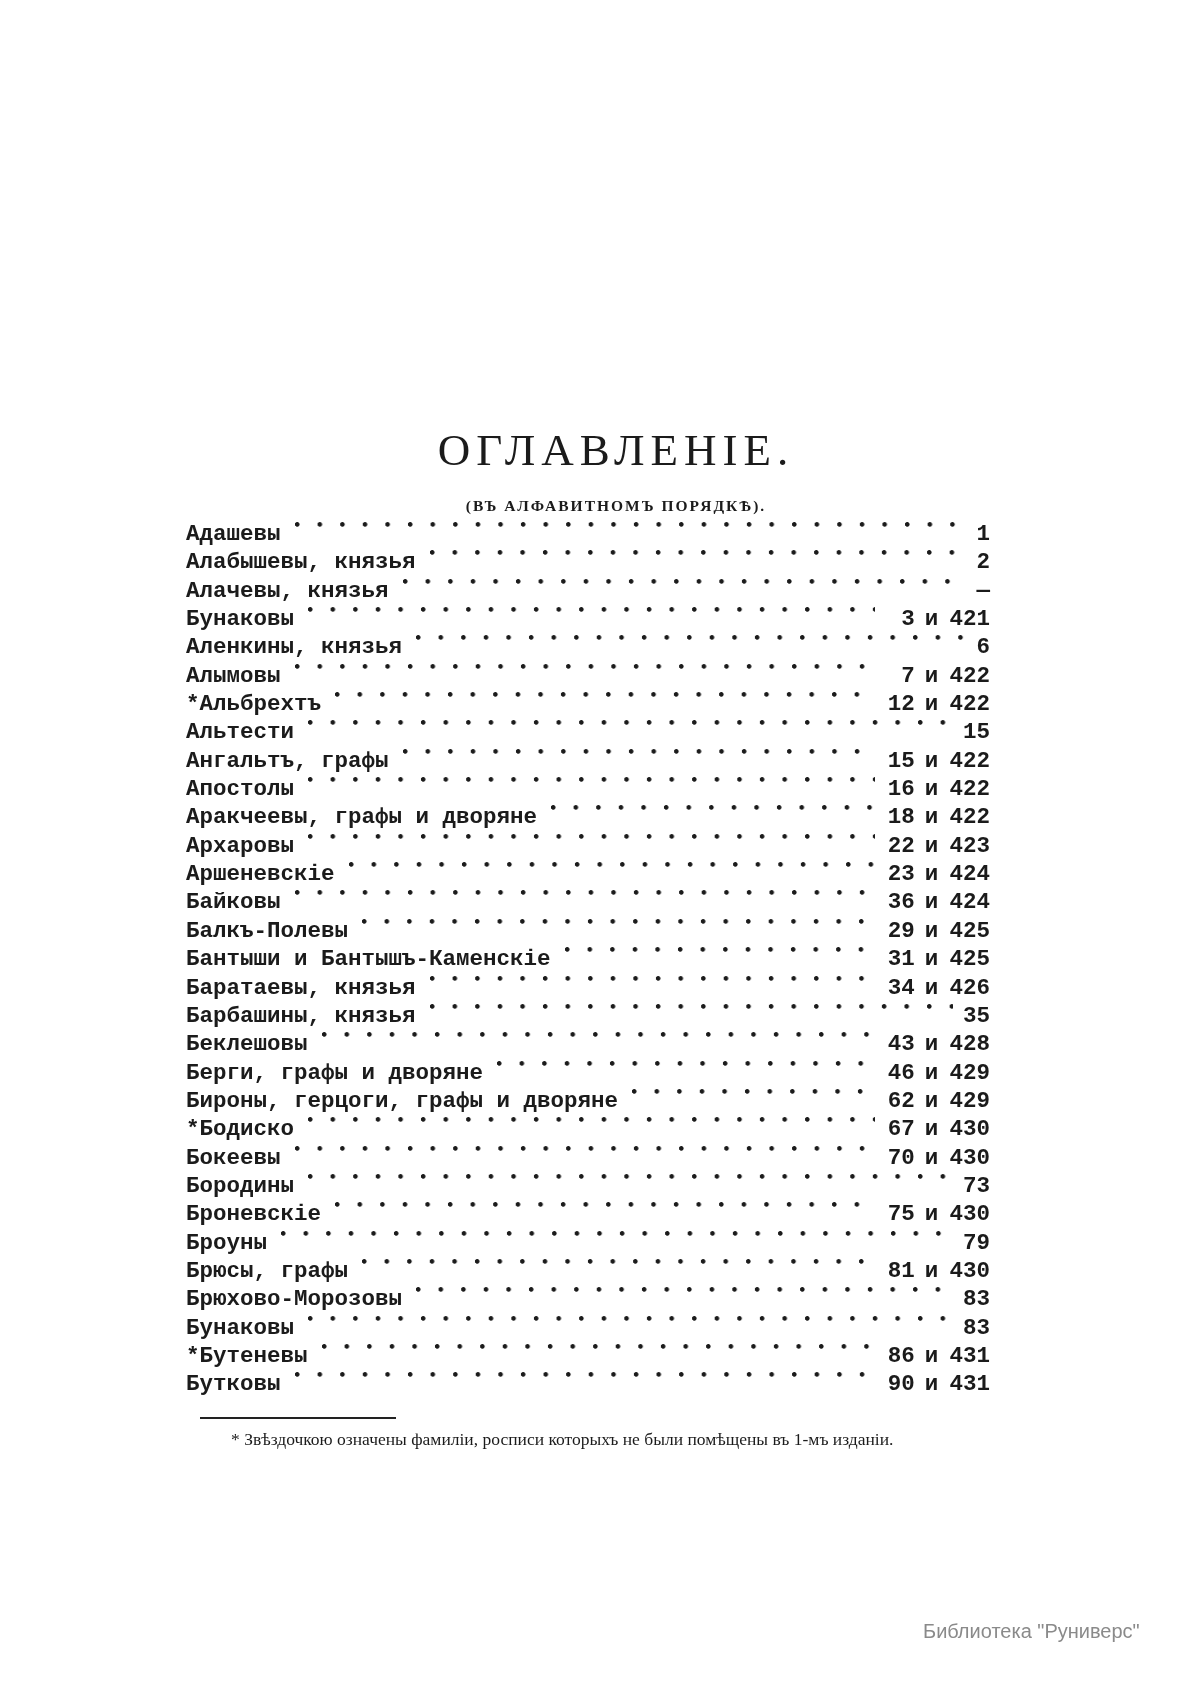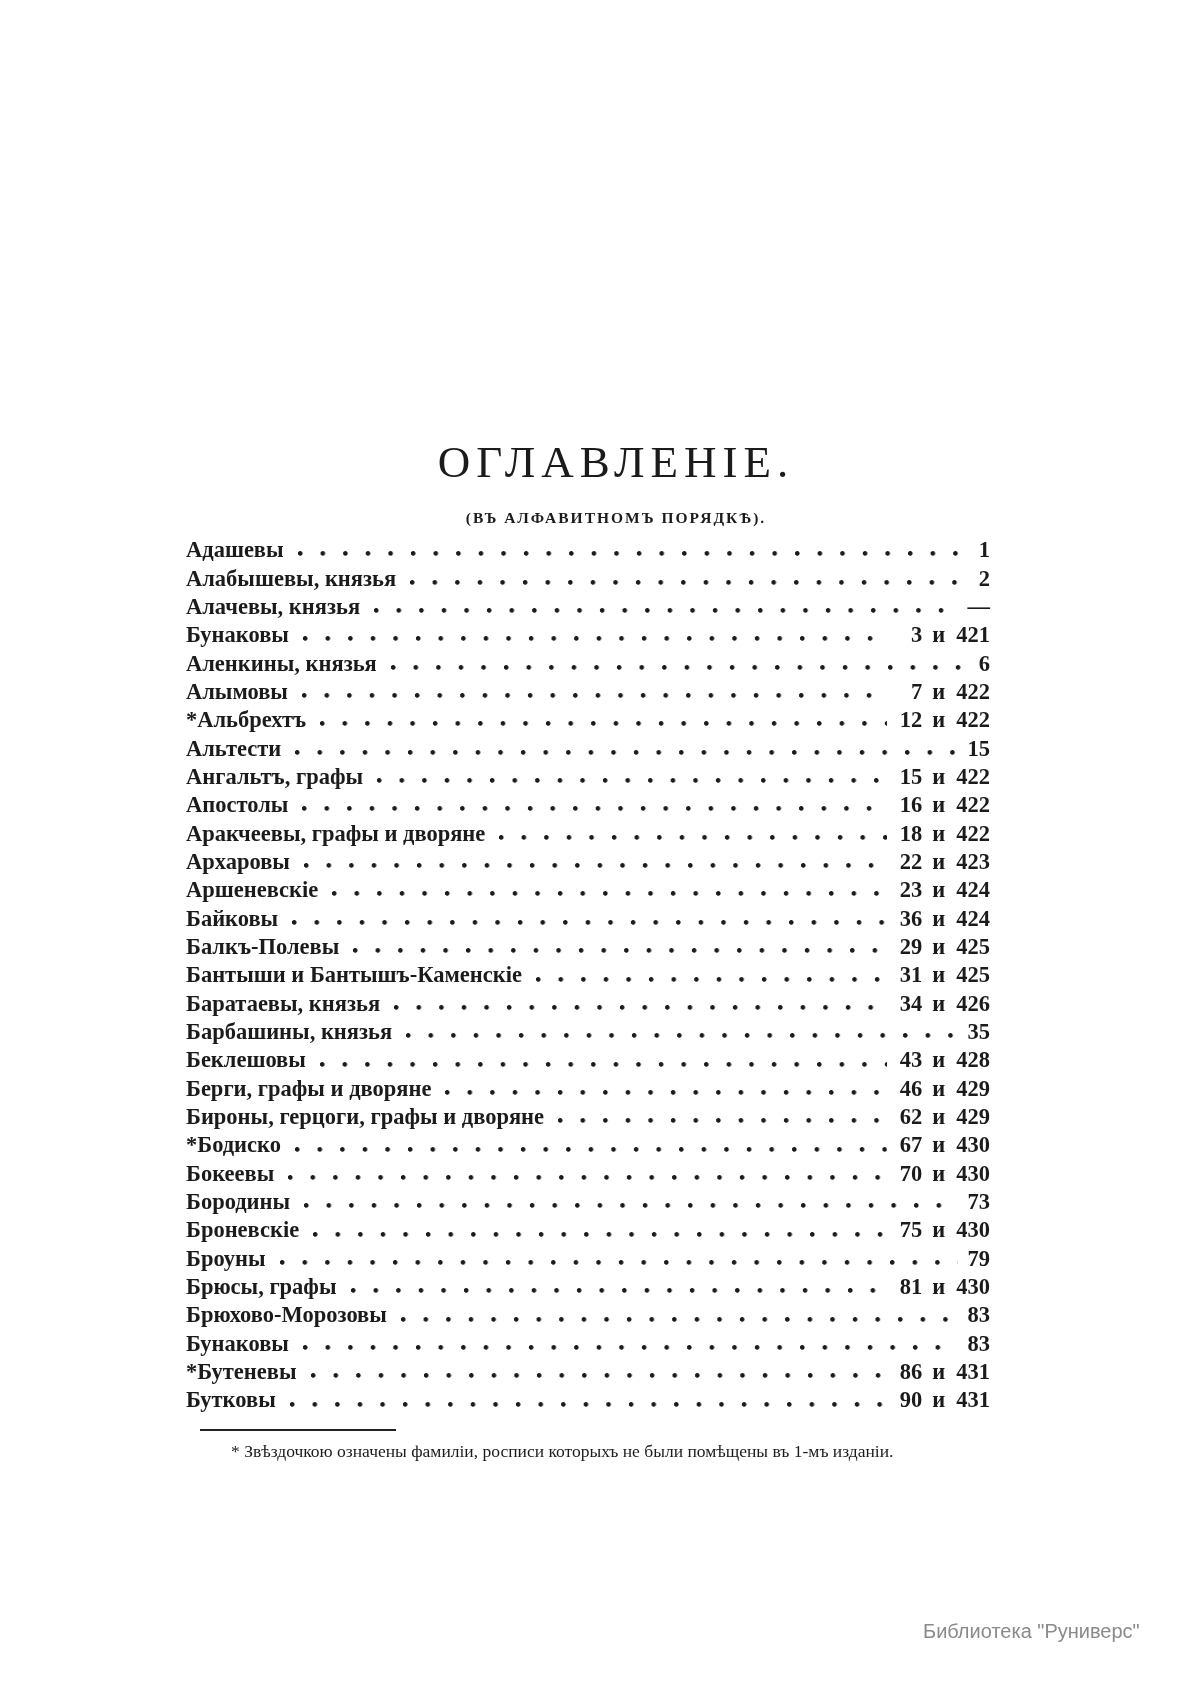--- a/index.html
+++ b/index.html
@@ -6,21 +6,21 @@
   body {
     width: 1200px; height: 1693px;
     background: #ffffff;
     color: #1b1b1b;
     font-family: "Liberation Serif", "DejaVu Serif", serif;
     position: relative;
     overflow: hidden;
   }
   .content {
     position: absolute;
-    left: 186px; top: 16px;
+    left: 186px; top: 4px;
     width: 804px;
   }
   .masthead { padding-top: 424px; padding-left: 56px; text-align: center; }
   .title {
     font-size: 45px;
     letter-spacing: 6px;
     font-weight: 400;
     line-height: 1;
     white-space: nowrap;
   }
@@ -45,25 +45,25 @@
   }
   .page-col-header {
     font-size: 15px;
     font-weight: 700;
     letter-spacing: 1.5px;
     margin-right: 14px;
   }
   .toc { margin-top: 7px; }
   .toc-row {
     display: flex;
-    align-items: flex-end;
     height: 28.35px;
     font-size: 22.5px;
     font-weight: 600;
     line-height: 1.12;
+    font-family: Liberation Mono, monospace;
   }
   .fam-name { white-space: nowrap; }
   .leader {
     flex: 1 1 auto;
     height: 5px;
     margin: 0 10px 6px 14px;
     background-image: radial-gradient(circle at 2.2px 2.4px, #1b1b1b 1.9px, rgba(0,0,0,0) 2.7px);
     background-size: 22.6px 5px;
     background-repeat: repeat-x;
     background-position: left bottom;

